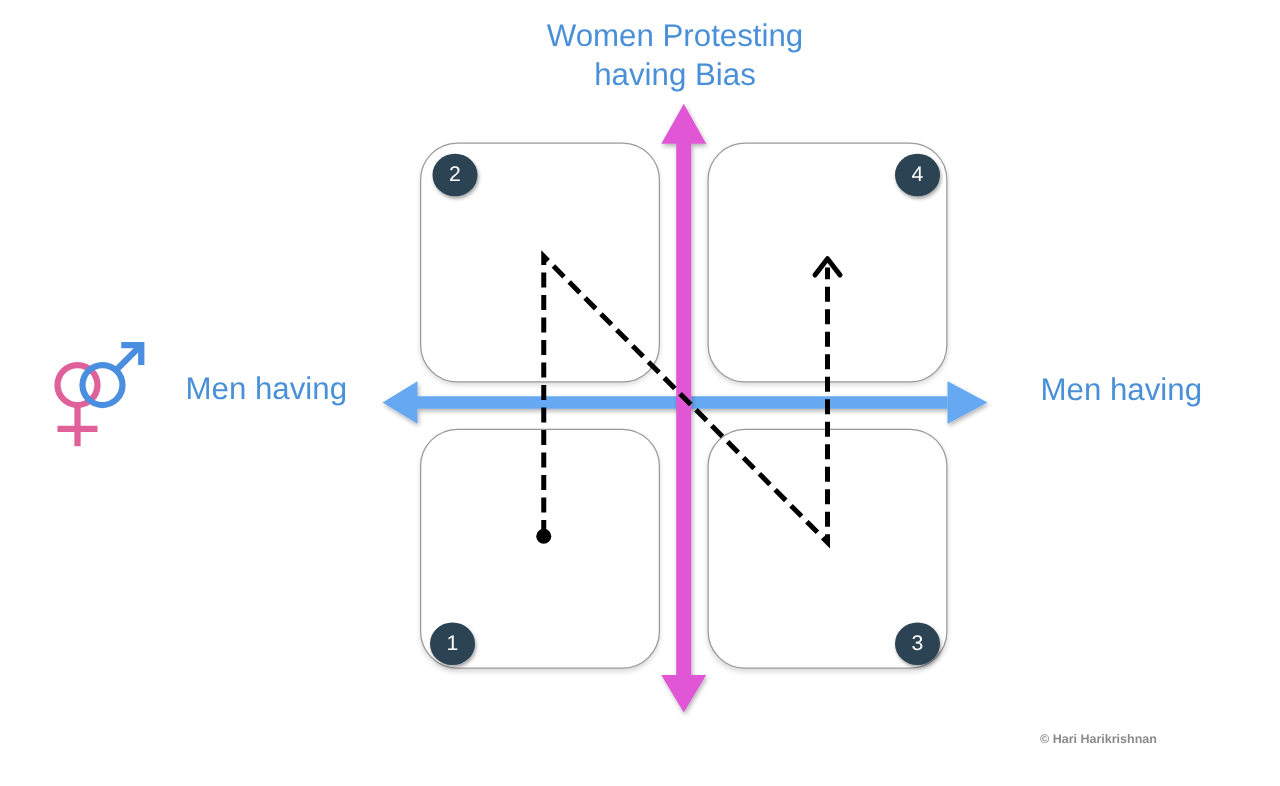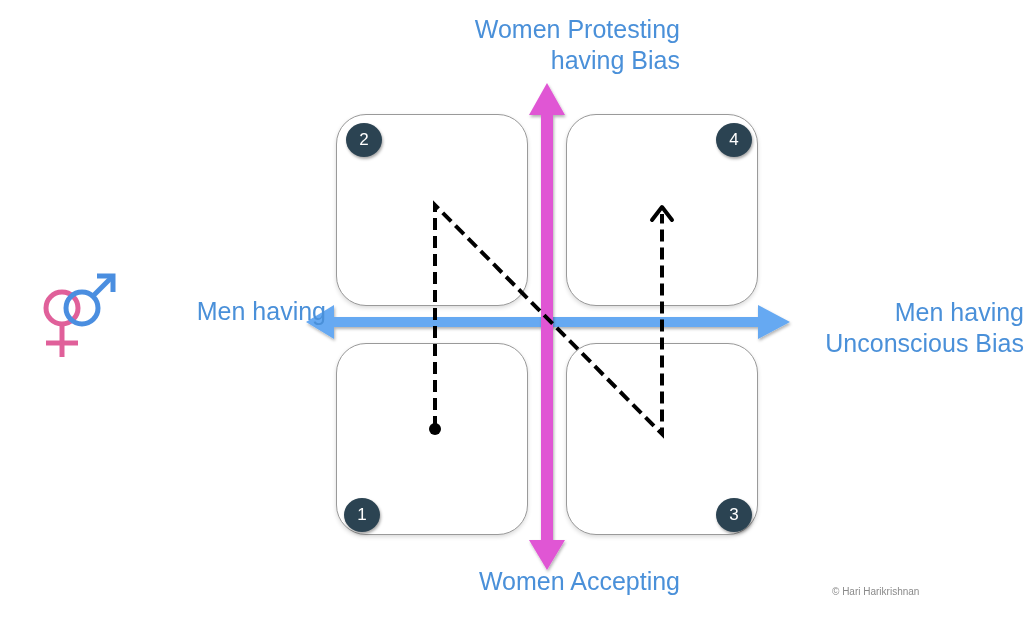--- a/index.html
+++ b/index.html
@@ -1,19 +1,19 @@
 <!DOCTYPE html>
 <html><head>
   <meta charset="utf-8">
   <style>
     html, body { margin: 0; padding: 0; background: #ffffff; }
     body { width: 1024px; height: 629px; position: relative; overflow: hidden;
            font-family: "Liberation Sans", sans-serif; }
     .label { position: absolute; color: #4a90d9; font-size: 25px; line-height: 31px;
-             text-align: right; white-space: nowrap; }
+             text-align: center; white-space: nowrap; }
     .label span { display: block; }
     #lbl-top { left: 400px; top: 14px; width: 280px; }
     #lbl-bottom { left: 400px; top: 566px; width: 280px; }
     #lbl-left { left: 100px; top: 296px; width: 226px; }
     #lbl-right { left: 770px; top: 297px; width: 254px; }
     .box { position: absolute; width: 192px; height: 192px; border: 1.5px solid #9a9a9a;
            border-radius: 30px; background: #ffffff;
            box-shadow: 0 2px 4px rgba(0,0,0,0.15); box-sizing: border-box; }
     #box-2 { left: 336px; top: 114px; }
     #box-4 { left: 566px; top: 114px; }
@@ -21,21 +21,21 @@
     #box-3 { left: 566px; top: 343px; }
     .badge { position: absolute; width: 36px; height: 34px; border-radius: 50%;
              background: #2b4352; color: #ffffff; font-size: 17px; line-height: 34px;
              text-align: center; box-shadow: 1px 2px 3px rgba(0,0,0,0.35); }
     #badge-2 { left: 346px; top: 123px; }
     #badge-4 { left: 716px; top: 123px; }
     #badge-1 { left: 344px; top: 498px; }
     #badge-3 { left: 716px; top: 498px; }
     #diagram-svg { position: absolute; left: 0; top: 0; }
     #copyright { position: absolute; left: 832px; top: 586px; font-size: 10px;
-                 font-weight: normal; color: #8a8a8a; white-space: nowrap; text-align: right; }
+                 font-weight: bold; color: #8a8a8a; white-space: nowrap; text-align: right; }
   </style>
 </head>
 <body>
 
 <div class="box" id="box-2"></div>
 <div class="box" id="box-4"></div>
 <div class="box" id="box-1"></div>
 <div class="box" id="box-3"></div>
 
 <svg id="diagram-svg" width="1024" height="629" viewBox="0 0 1024 629">
@@ -76,23 +76,21 @@
 <div class="badge" id="badge-2">2</div>
 <div class="badge" id="badge-4">4</div>
 <div class="badge" id="badge-1">1</div>
 <div class="badge" id="badge-3">3</div>
 
 <div class="label" id="lbl-top">
   <span>Women Protesting</span>
   <span>having Bias</span>
 </div>
 <div class="label" id="lbl-bottom">
-  <span>Women Accepting</span>
 </div>
 <div class="label" id="lbl-left">
   <span>Men having</span>
 </div>
 <div class="label" id="lbl-right">
   <span>Men having</span>
-  <span>Unconscious Bias</span>
 </div>
 
 <div id="copyright">© Hari Harikrishnan</div>
 
 </body></html>

